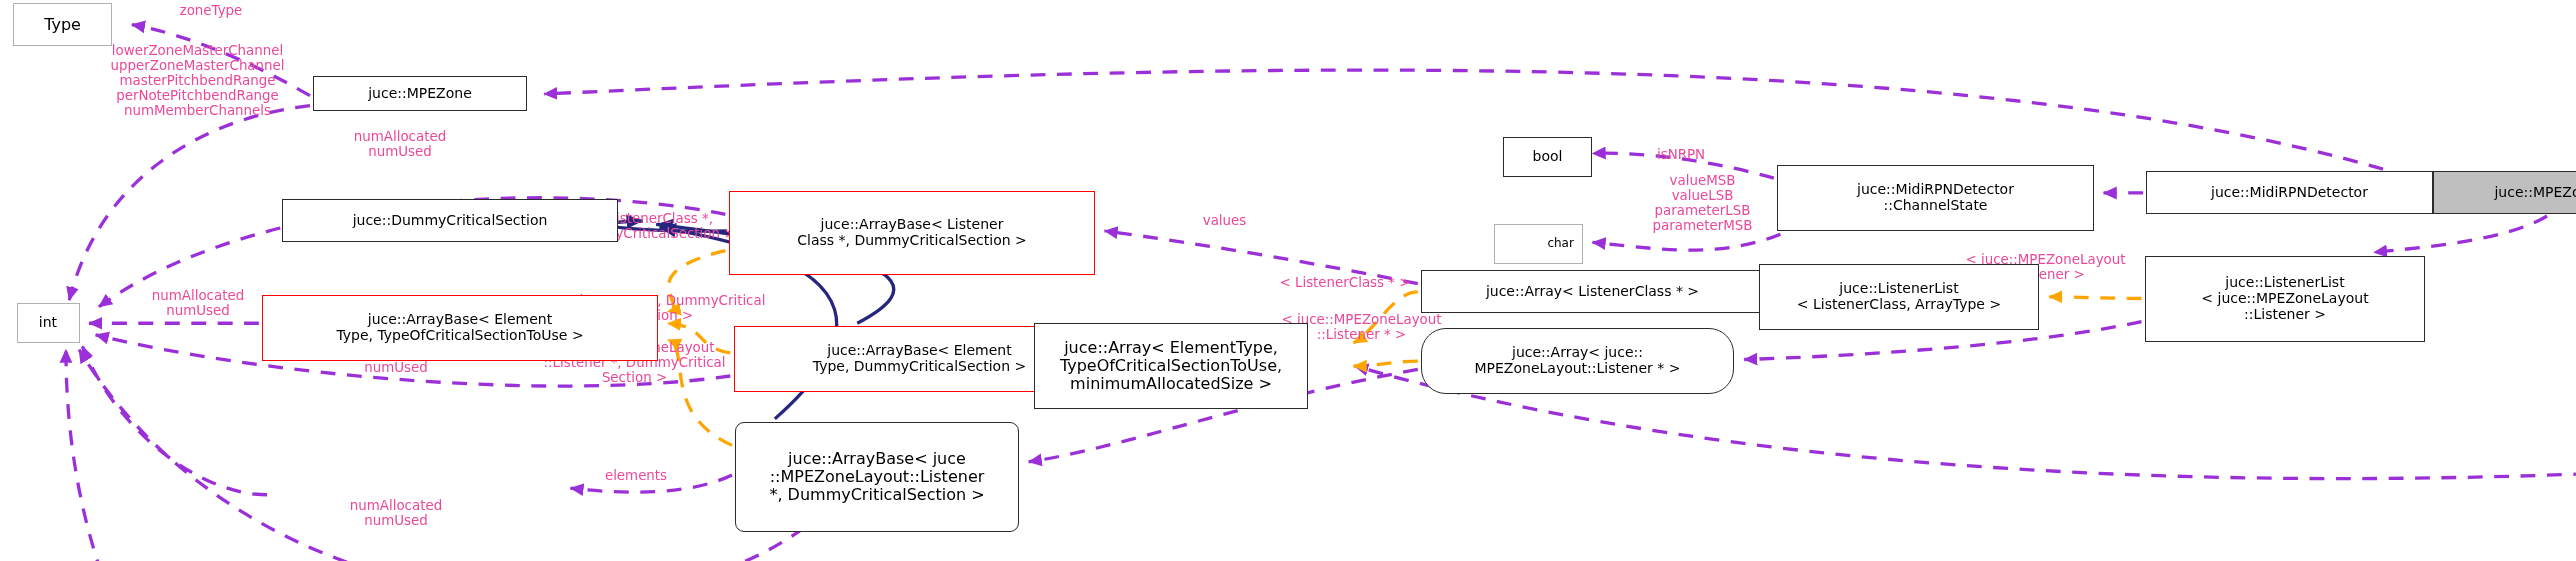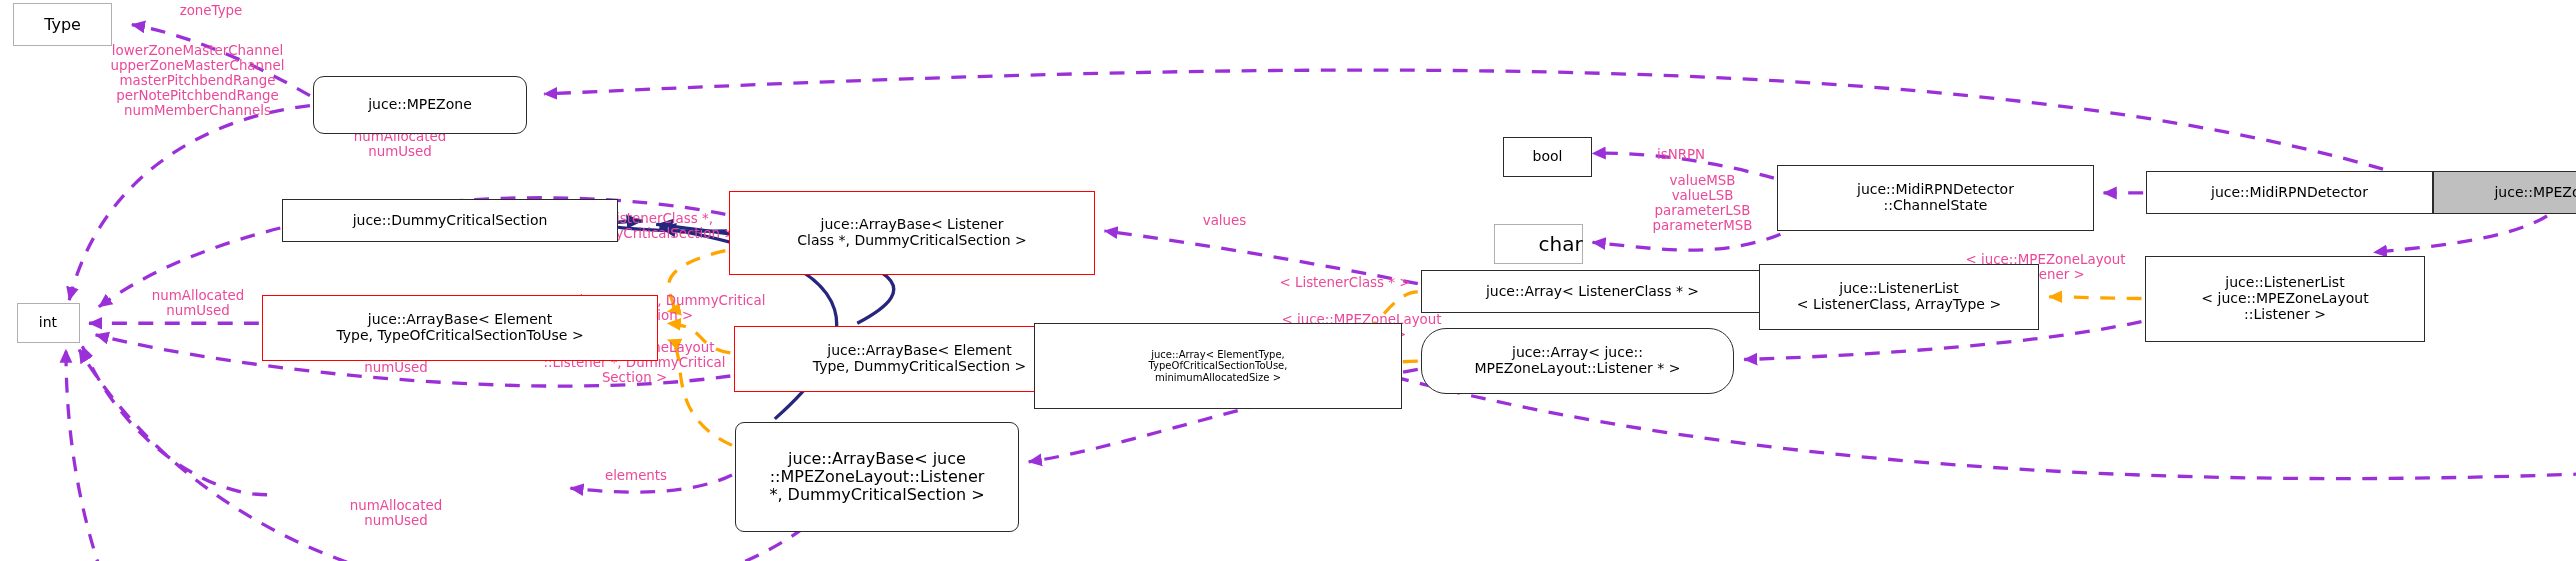--- a/index.html
+++ b/index.html
@@ -145,41 +145,41 @@
 
       <path d="M441,140 C400,141 330,136 390,134"></path>
 
       <path d="M470,254 C520,210 540,160 400,138"></path>
 
       <path d="M520,196 C560,175 560,155 398,136"></path>
     </g>
   </svg>
 
   <div class="node plain" style="left: 13px; top: 3.3px; width: 99px; height: 43px; font-size: 16px;">Type</div>
-  <div class="node solid" style="left: 313px; top: 76px; width: 214px; height: 58px; font-size: 14px; border-radius: 11px;">juce::MPEZone</div>
+  <div class="node solid" style="left: 313px; top: 76px; width: 214px; height: 35px; font-size: 14px;">juce::MPEZone</div>
   <div class="node solid" style="left: 1494px; top: 137px; width: 89px; height: 40px; font-size: 14px; margin-left: 9px;">bool</div>
   <div class="node solid" style="left: 1777px; top: 165px; width: 317px; height: 66px; font-size: 14px;">juce::MidiRPNDetector
 ::ChannelState</div>
   <div class="node solid" style="left: 2146px; top: 171px; width: 287px; height: 43px; font-size: 14px;">juce::MidiRPNDetector</div>
   <div class="node current" style="left: 2433px; top: 171px; width: 274px; height: 43px; font-size: 14px;">juce::MPEZoneLayout</div>
   <div class="node solid" style="left: 282px; top: 199px; width: 336px; height: 43px; font-size: 14px;">juce::DummyCriticalSection</div>
   <div class="node redbox" style="left: 729px; top: 191px; width: 366px; height: 84px; font-size: 14px;">juce::ArrayBase&lt; Listener
 Class *, DummyCriticalSection &gt;</div>
-  <div class="node plain" style="left: 1494px; top: 224px; width: 89px; height: 40px; font-size: 20px; padding-left: 48px;">char</div>
+  <div class="node plain" style="left: 1494px; top: 224px; width: 89px; height: 40px; font-size: 12px; padding-left: 48px;">char</div>
   <div class="node solid" style="left: 1421px; top: 270px; width: 343px; height: 43px; font-size: 14px;">juce::Array&lt; ListenerClass * &gt;</div>
   <div class="node solid" style="left: 1759px; top: 264px; width: 280px; height: 66px; font-size: 14px;">juce::ListenerList
 &lt; ListenerClass, ArrayType &gt;</div>
   <div class="node solid" style="left: 2145px; top: 256px; width: 280px; height: 86px; font-size: 14px;">juce::ListenerList
 &lt; juce::MPEZoneLayout
 ::Listener &gt;</div>
   <div class="node redbox" style="left: 262px; top: 295px; width: 396px; height: 66px; font-size: 14px;">juce::ArrayBase&lt; Element
 Type, TypeOfCriticalSectionToUse &gt;</div>
   <div class="node redbox" style="left: 734px; top: 326px; width: 371px; height: 66px; font-size: 14px;">juce::ArrayBase&lt; Element
 Type, DummyCriticalSection &gt;</div>
-  <div class="node solid" style="left: 1034px; top: 323px; width: 368px; height: 86px; font-size: 10px;">juce::Array&lt; ElementType,
+  <div class="node solid" style="left: 1034px; top: 323px; width: 274px; height: 86px; font-size: 16px;">juce::Array&lt; ElementType,
 TypeOfCriticalSectionToUse,
 minimumAllocatedSize &gt;</div>
   <div class="node solid" style="left: 1421px; top: 328px; width: 313px; height: 66px; font-size: 14px; border-radius: 25px;">juce::Array&lt; juce::
 MPEZoneLayout::Listener * &gt;</div>
   <div class="node solid" style="left: 735px; top: 422px; width: 284px; height: 110px; font-size: 16px; border-radius: 9px;">juce::ArrayBase&lt; juce
 ::MPEZoneLayout::Listener
 *, DummyCriticalSection &gt;</div>
   <div class="node plain" style="left: 16.5px; top: 303px; width: 63px; height: 40px; font-size: 14px;">int</div>
 
   <div class="edge-label" style="left: 112px; top: 3.3px; width: 198px; font-size: 13.4px;">zoneType</div>

